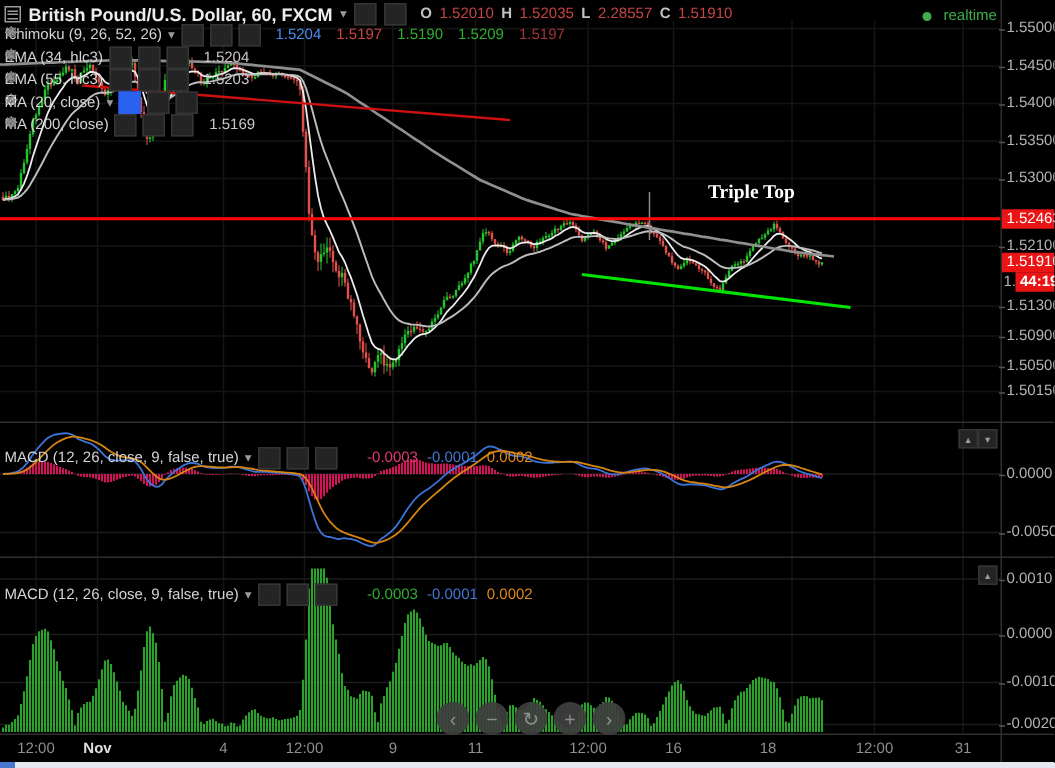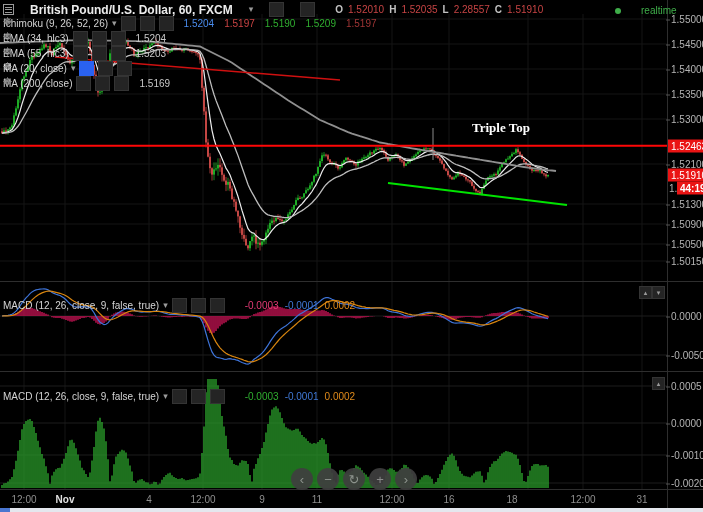--- a/index.html
+++ b/index.html
@@ -1,33 +1,33 @@
 <!DOCTYPE html>
 <html><head>
 <meta charset="utf-8">
 <style>
   html,body{margin:0;padding:0;background:#000;}
   body{width:703px;height:512px;overflow:hidden;font-family:"Liberation Sans",sans-serif;}
   #stage{position:relative;width:703px;height:512px;background:#000;}
   svg{position:absolute;top:0;left:0;}
   .row{position:absolute;display:flex;align-items:center;gap:4px;white-space:nowrap;height:13px;}
-  #symbol-row{top:3px;left:3px;gap:16px;}
+  #symbol-row{top:3px;left:3px;gap:5px;}
   .sym-title{font-size:12px;font-weight:bold;color:#ececec;letter-spacing:0;}
   .caret{color:#9a9a9a;font-size:9px;line-height:1;}
   .icon-box{width:13px;height:13px;background:#242424;border:1px solid #343434;display:flex;align-items:center;justify-content:center;flex:0 0 auto;}
   .icon-box.blue{background:#2a62f0;border-color:#2a62f0;}
   .burger{width:11px;height:11px;border:1px solid #9a9a9a;display:flex;flex-direction:column;justify-content:space-evenly;padding:0 1px;box-sizing:border-box;}
   .burger i{display:block;height:1px;background:#9a9a9a;}
   .ohlc{display:flex;gap:5px;font-size:10px;margin-left:4px;}
   .ohlc .k{color:#c2c2c2;font-weight:bold;}
   .ohlc .v{color:#c74444;}
   .ind-row{left:3px;font-size:10px;color:#d4d4d4;}
   .ind-val{font-size:10px;margin-left:6px;}
   .vals{display:flex;margin-left:10px;}
-  #realtime{top:4px;left:615px;gap:20px;}
+  #realtime{top:4px;left:615px;gap:8px;}
   #realtime .dot{width:6px;height:6px;border-radius:50%;}
   #realtime .txt{font-size:10px;}
   .pane-header{font-size:10px;color:#d4d4d4;margin-top:14px;}
   .axis-label{position:absolute;left:671px;font-size:10px;color:#b4b4b4;transform:translateY(-50%);}
   .axis-label::before{content:"";position:absolute;left:-5px;top:50%;width:4px;height:1px;background:#555;}
   .badge{position:absolute;left:668px;right:0;color:#fff;font-size:10px;padding:1px 0 1px 3px;transform:translateY(-50%);line-height:11px;}
   .cd-prefix{position:absolute;left:669px;font-size:10px;color:#b4b4b4;transform:translateY(-50%);}
   .cd-badge{position:absolute;left:677px;right:0;color:#fff;font-size:10px;font-weight:bold;padding:1px 0 1px 3px;transform:translateY(-50%);line-height:11px;}
   .time-label{position:absolute;top:494px;font-size:10px;color:#8f8f8f;transform:translateX(-50%);}
   .time-label.major{color:#e0e0e0;font-weight:bold;}
@@ -1446,21 +1446,21 @@
       <div class="axis-label" style="top:69px">1.54000</div>
       <div class="axis-label" style="top:94px">1.53500</div>
       <div class="axis-label" style="top:119px">1.53000</div>
       <div class="axis-label" style="top:164px">1.52100</div>
       <div class="axis-label" style="top:204px">1.51300</div>
       <div class="axis-label" style="top:224px">1.50900</div>
       <div class="axis-label" style="top:244px">1.50500</div>
       <div class="axis-label" style="top:261px">1.50150</div>
       <div class="axis-label" style="top:316px">0.0000</div>
       <div class="axis-label" style="top:355px">-0.0050</div>
-      <div class="axis-label" style="top:386px">0.0005</div>
+      <div class="axis-label" style="top:386px">0.0010</div>
       <div class="axis-label" style="top:423px">0.0000</div>
       <div class="axis-label" style="top:455px">-0.0010</div>
       <div class="axis-label" style="top:483px">-0.0020</div>
       <div class="badge" style="top:146px;background:#ea1414">1.52463</div>
       <div class="badge" style="top:175px;background:#ea1414">1.51910</div>
       <div class="cd-prefix" style="top:188px">1.</div>
       <div class="cd-badge" style="top:188px;background:#ea1414">44:19</div>
     </div>
   <div id="time-axis">
       <div class="time-label" style="left:24px">12:00</div>

